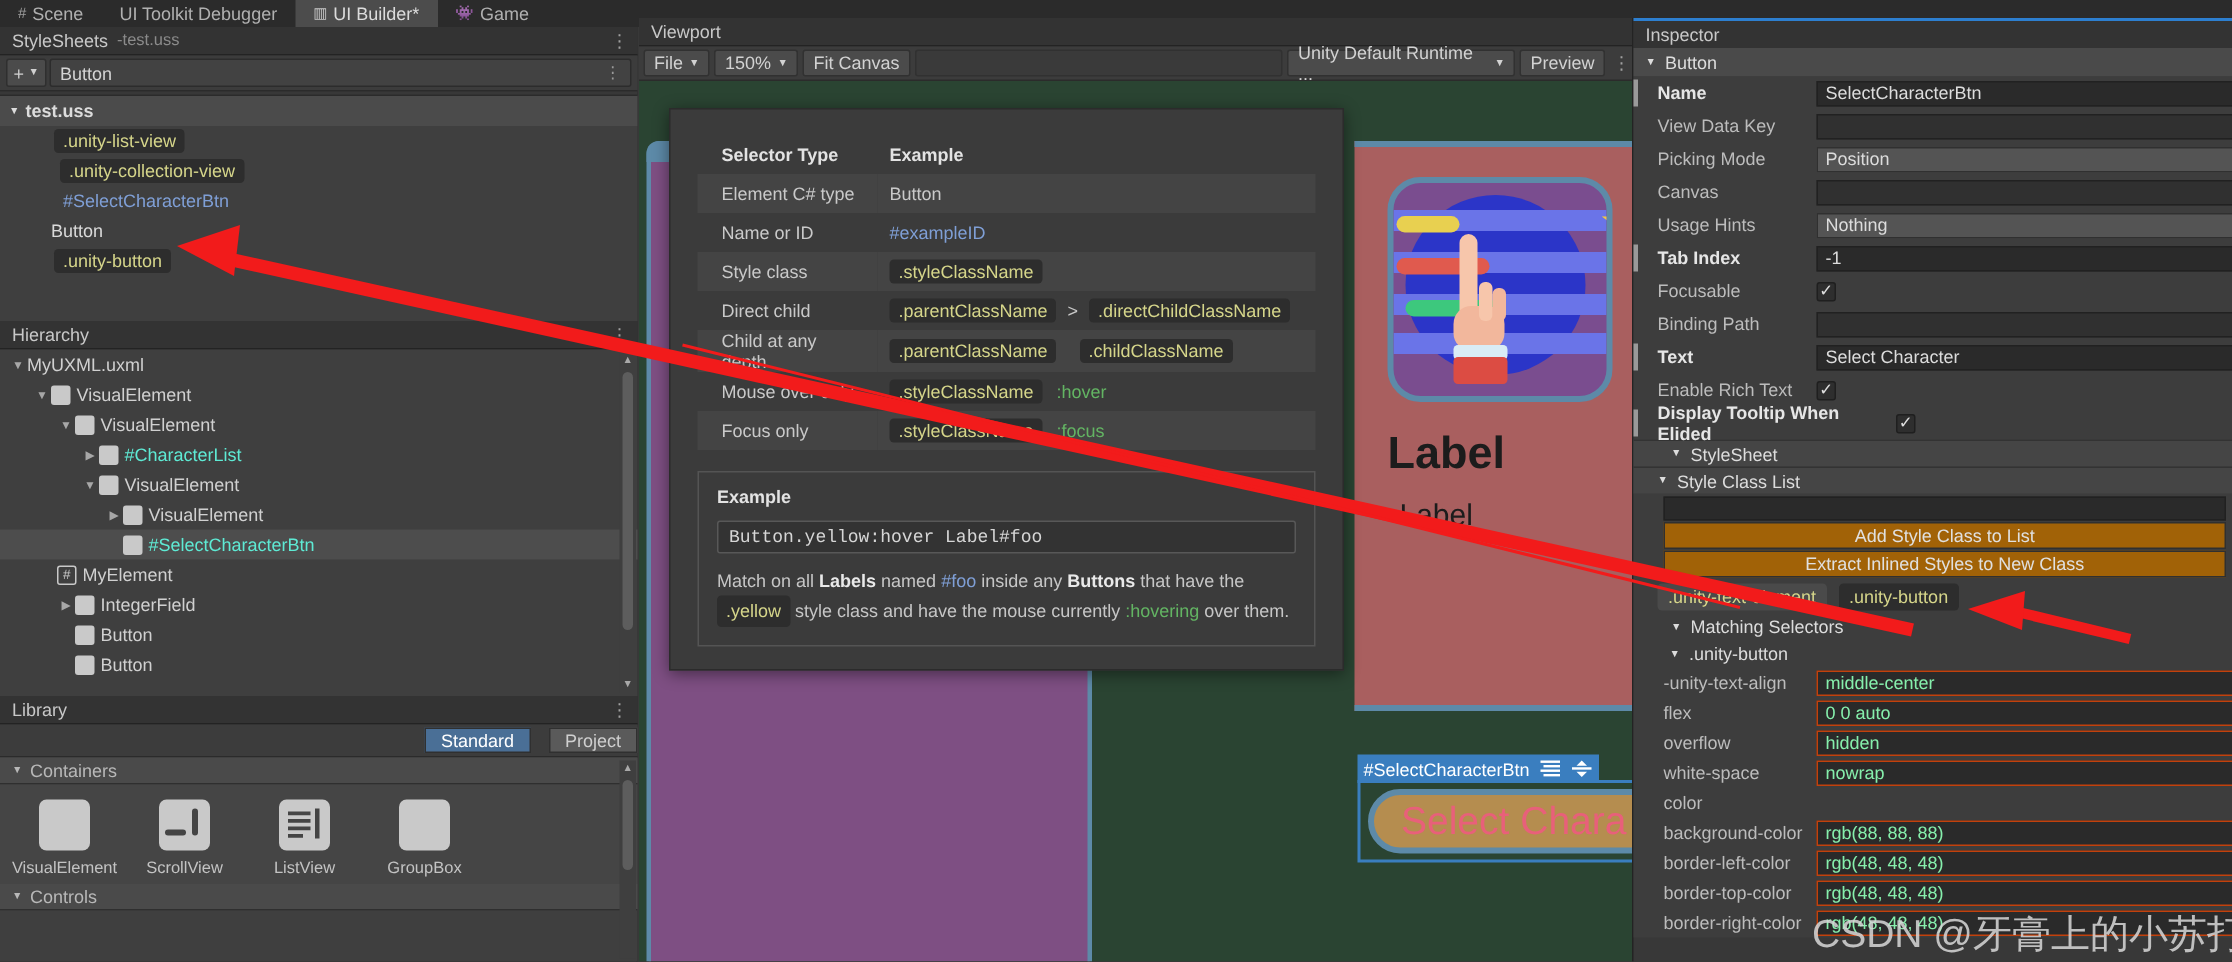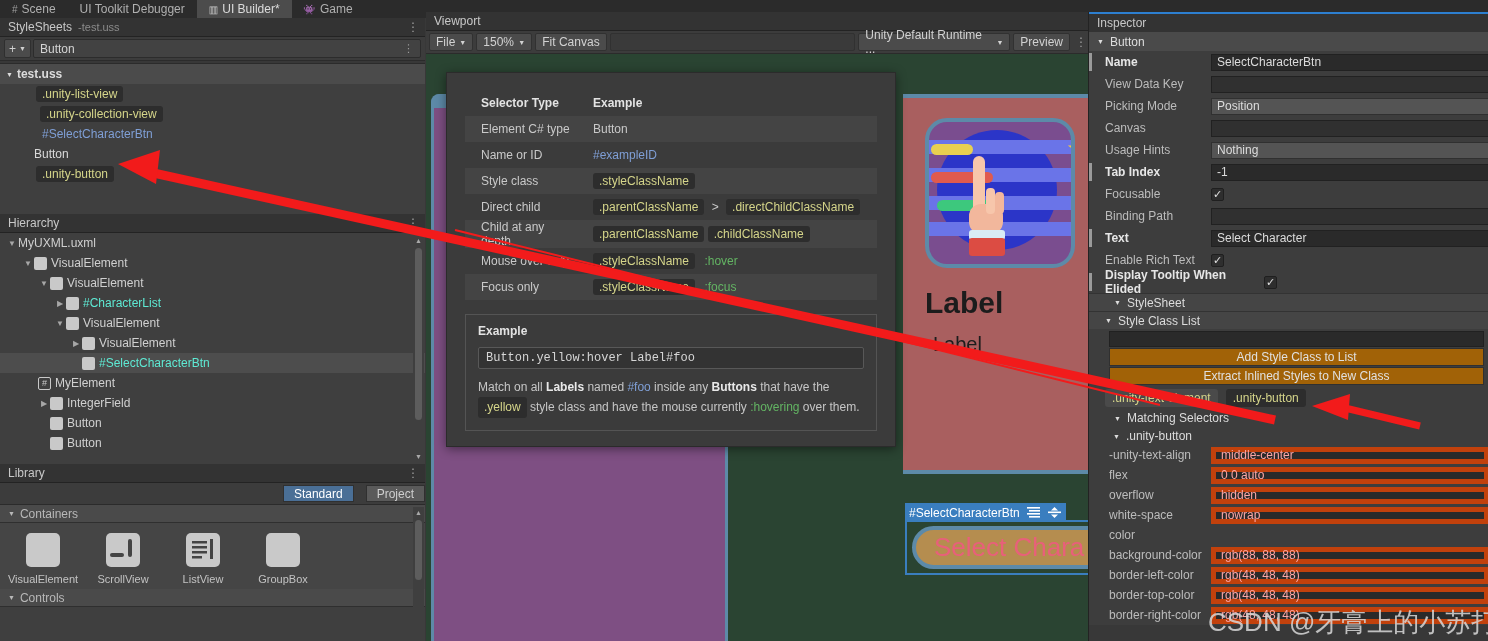--- a/index.html
+++ b/index.html
@@ -164,22 +164,22 @@
      padding-left:25px; color:#dcdcdc; font-size:12px; border-top:1px solid #333; }
   .sect.sub { padding-left:16px; }
   .bigbtn { height:18px; margin:1px 5px 0 20px; background:#a16207; border:1px solid #303030;
      display:flex; align-items:center; justify-content:center; color:#e0e0e0; font-size:12px;}
   .classchips { display:flex; gap:8px; padding:4px 0 2px 16px; }
   .chip { background:#4a4a4a; border-radius:3px; padding:2px 7px; font-size:12px; color:#d5d58a; }
   .chip.hl { background:#2d2d2d; }
   .emptyfield { height:16px; margin:2px 5px 0 20px; background:#2a2a2a; border:1px solid #212121;}
   .srow { height:20px; display:flex; align-items:center; }
   .sname { width:122px; padding-left:20px; font-size:12px; color:#bcbcbc; }
-  .sval { flex:1; height:17px; background:#2a2a2a; border:5px solid #c2410c; display:flex;
-     align-items:center; padding:0 5px; font-size:12px; color:#fca5a5; }
+  .sval { flex:1; height:17px; background:#2a2a2a; border:1px solid #c2410c; display:flex;
+     align-items:center; padding:0 5px; font-size:12px; color:#86efac; }
 
   
   #overlay { position:absolute; left:0; top:0; width:1488px; height:641px; pointer-events:none; }
   #watermark { position:absolute; left:1208px; top:605px; font-size:26px; color:#d8d8d8;
      opacity:.85; white-space:nowrap; }
 </style>
 </head>
 <body>
 
 <div id="tabbar">
@@ -473,21 +473,21 @@
           <td>
             <span class="pill">.parentClassName</span>
             <span style="margin:0 4px">&gt;</span>
             <span class="pill">.directChildClassName</span>
           </td>
         </tr>
         <tr class="alt">
           <td class="c1">Child at any depth</td>
           <td>
             <span class="pill">.parentClassName</span>
-            <span class="pill" style="margin-left:0">.childClassName</span>
+            <span class="pill" style="margin-left:12px">.childClassName</span>
           </td>
         </tr>
         <tr>
           <td class="c1">Mouse over only</td>
           <td>
             <span class="pill">.styleClassName</span>
             <span class="grn" style="margin-left:6px">:hover</span>
           </td>
         </tr>
         <tr class="alt">

